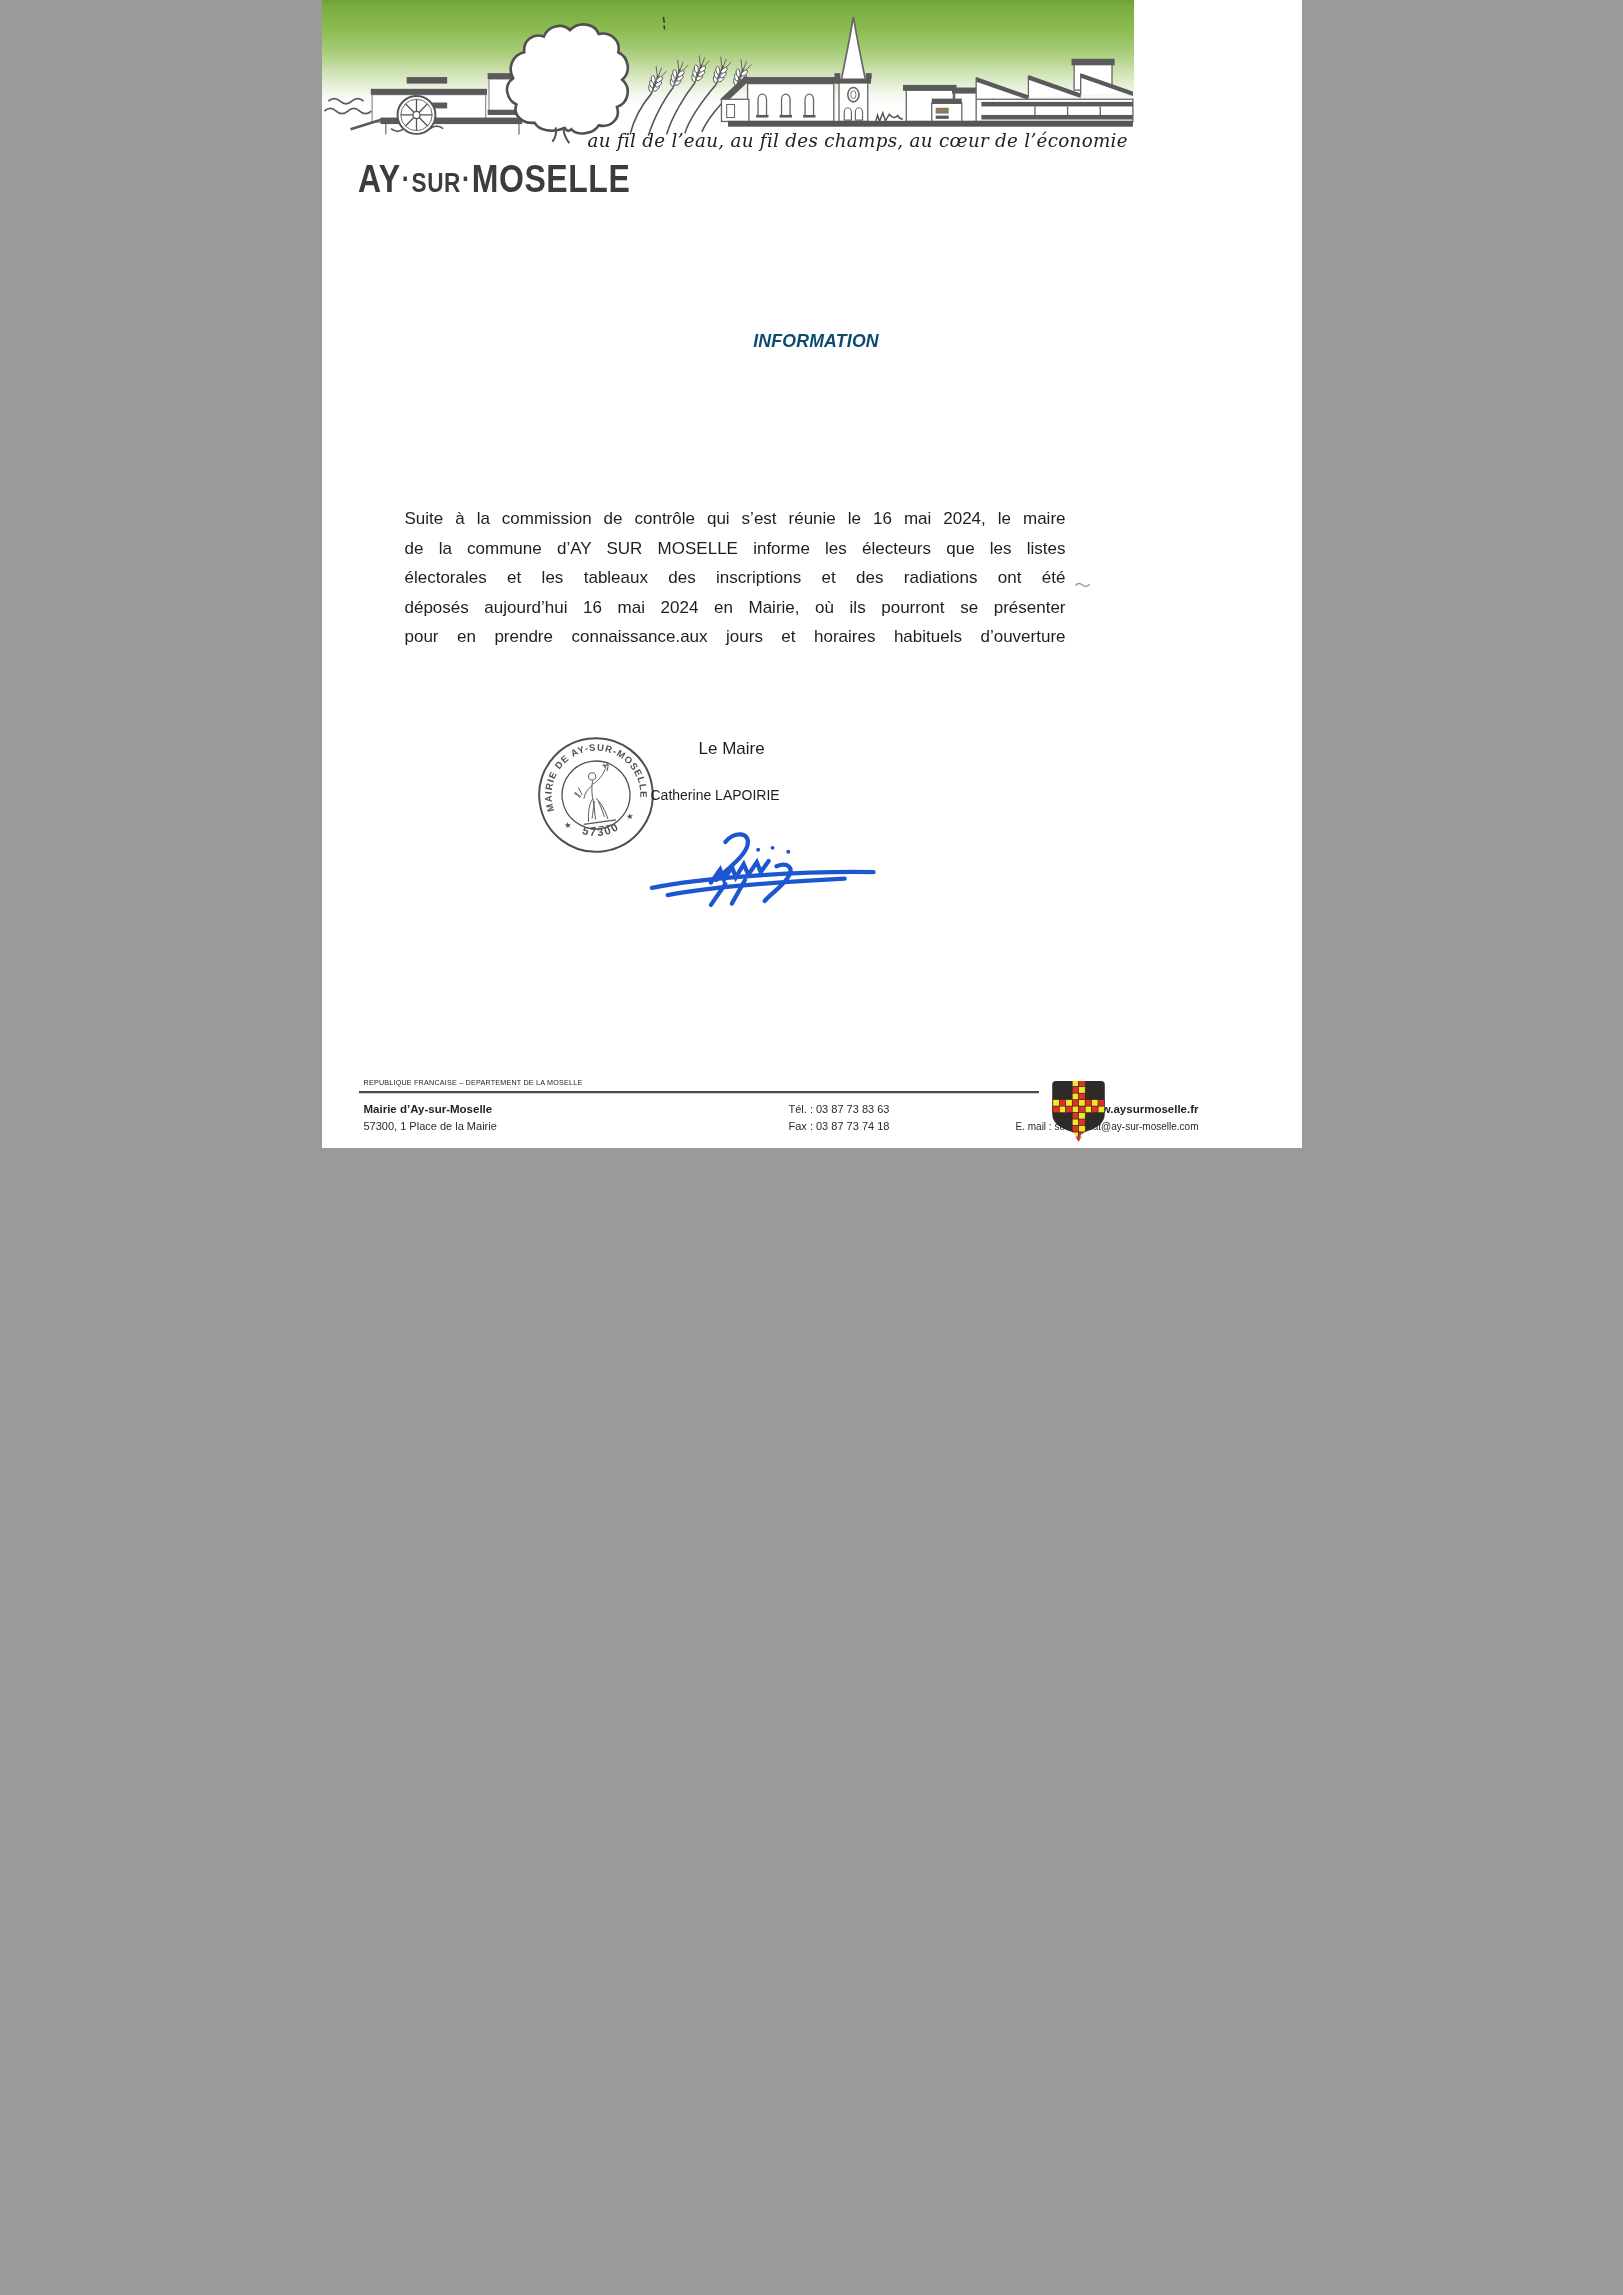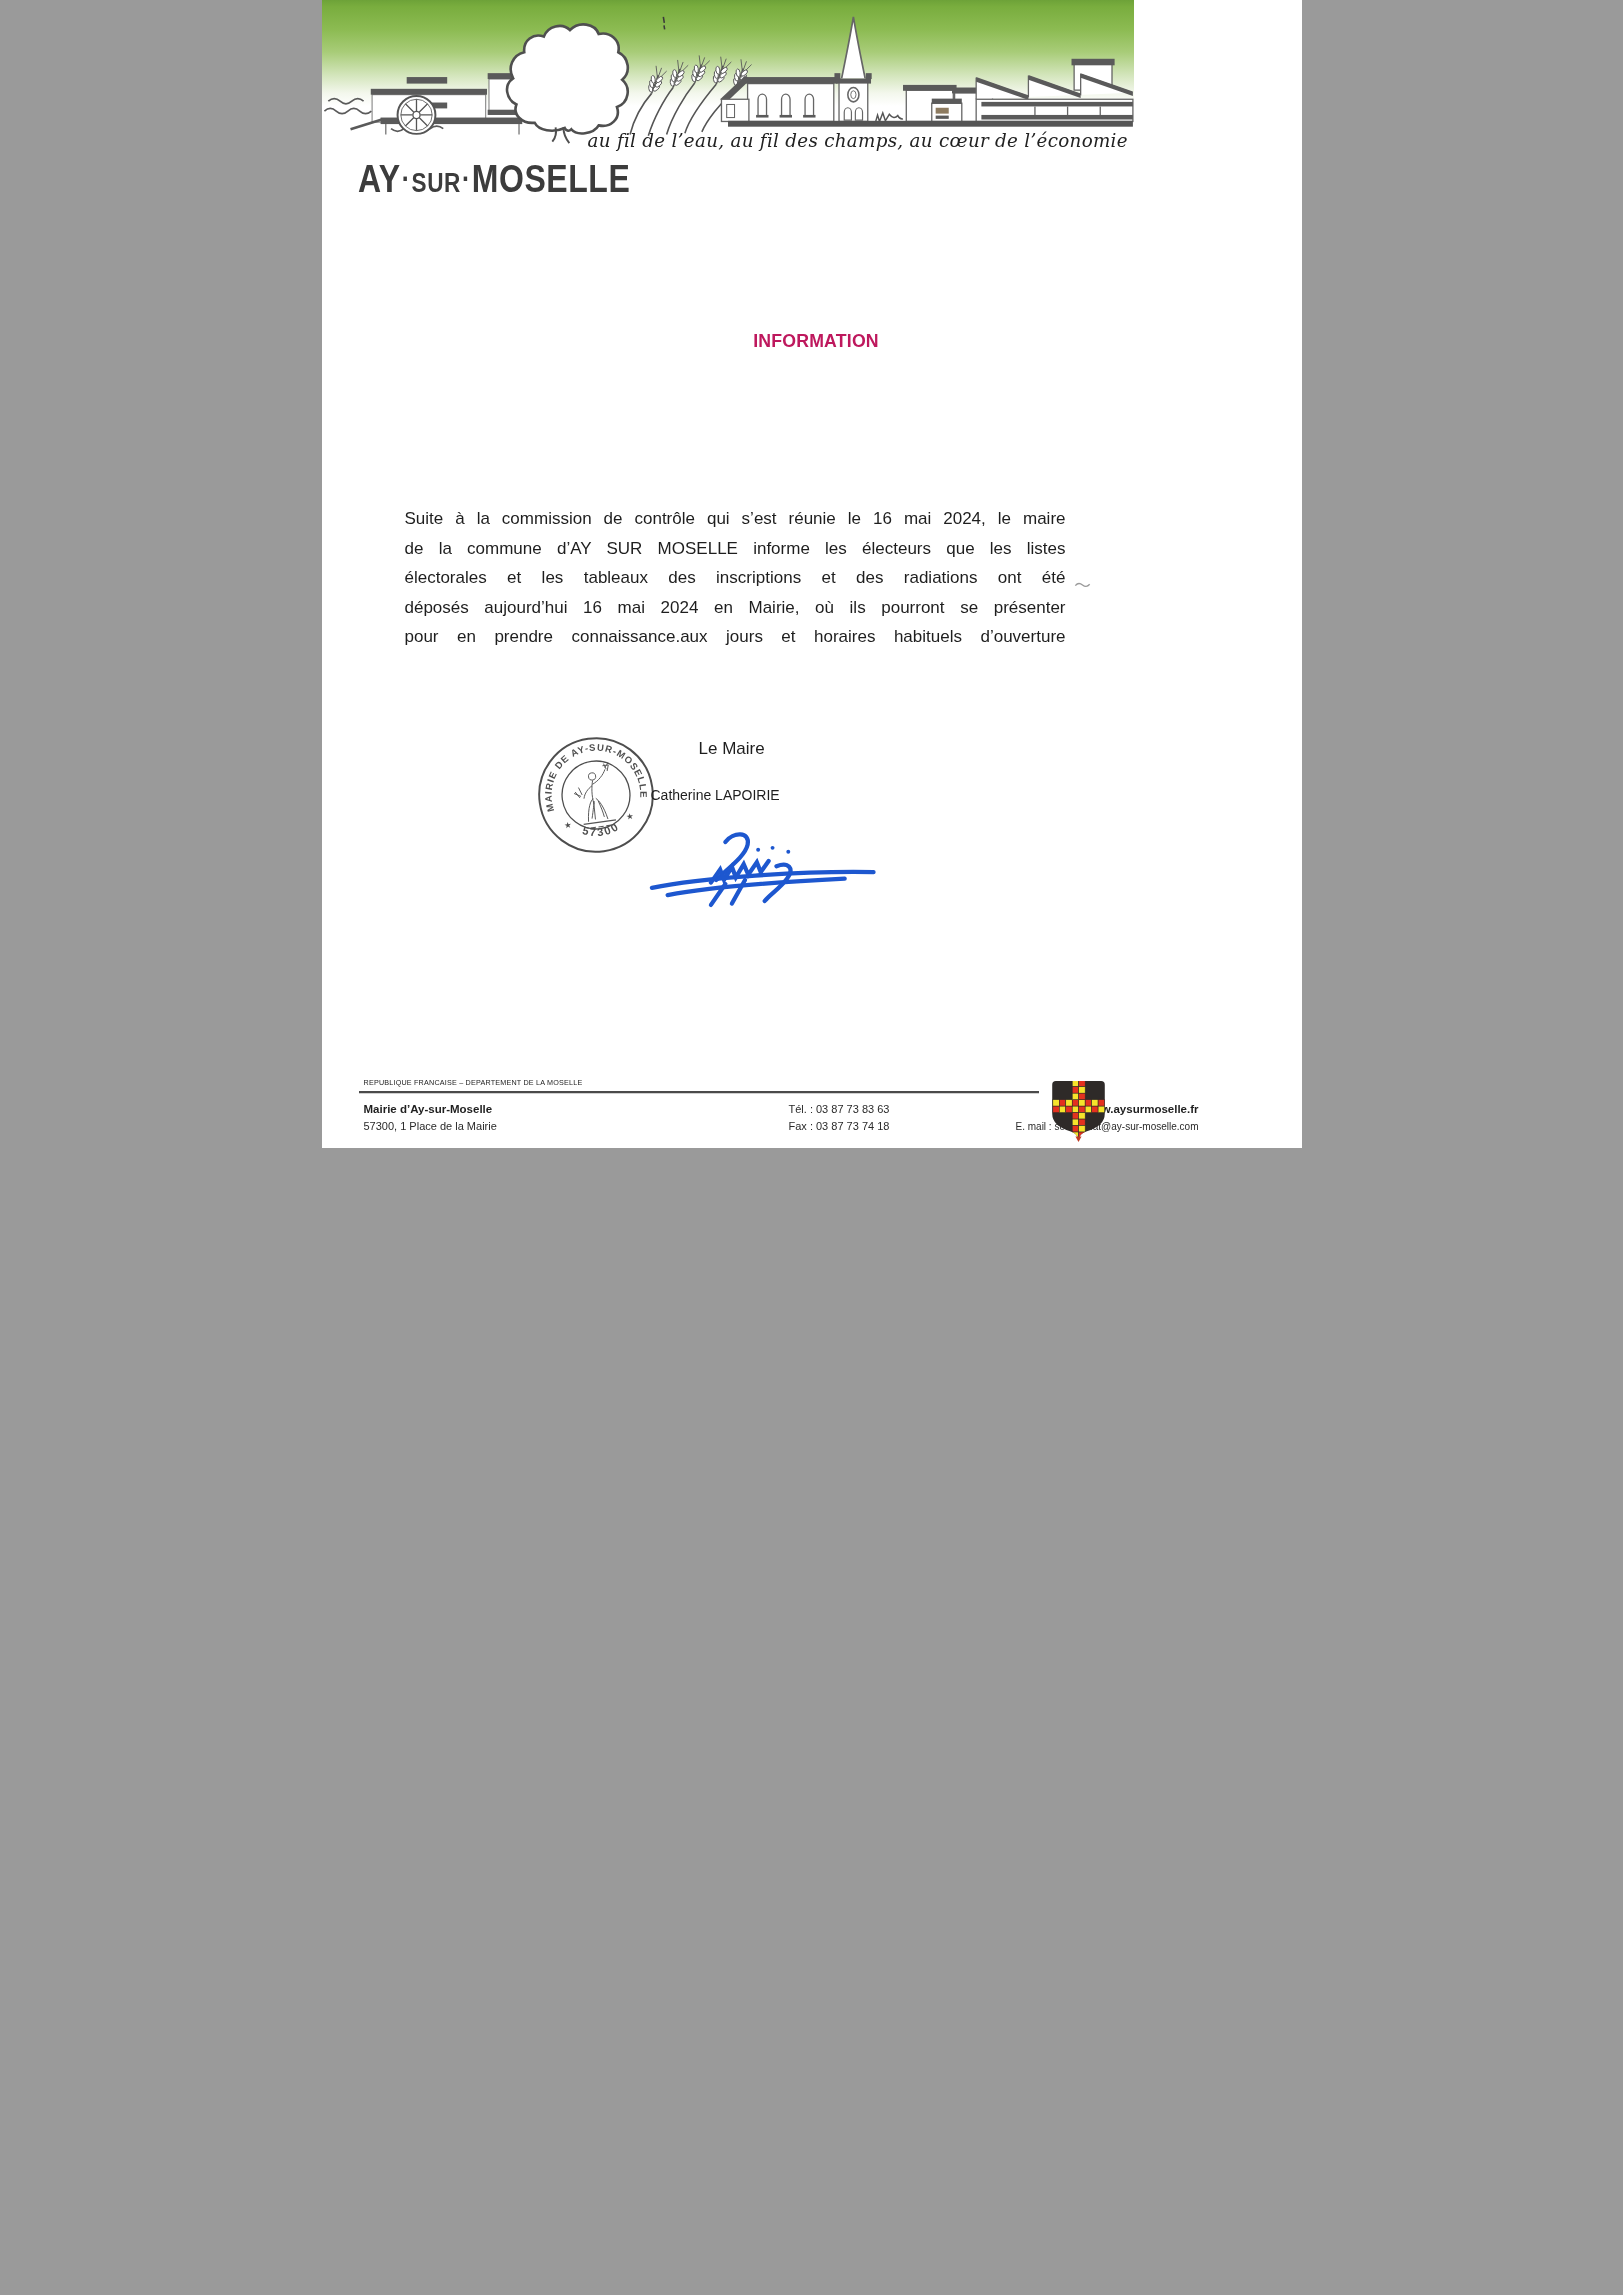--- a/index.html
+++ b/index.html
@@ -25,22 +25,23 @@
     position:absolute; left:36px; top:157px; white-space:nowrap;
     color:#3c3c3c; font-weight:bold; letter-spacing:0.7px;
     transform:scaleX(0.82); transform-origin:left bottom;
   }
   .logo .lg { font-size:39px; }
   .logo .sm { font-size:27.5px; }
   .logo .dot { font-size:30px; position:relative; top:-2.6px; padding:0 1.3px; }
   
   .doc-title {
     position:absolute; left:0; right:0; top:331px; text-align:center;
-    padding-left:9px; font-size:17.7px; font-weight:bold; color:#be185d;
+    padding-left:9px; font-size:17.7px; font-weight:bold; color:#0c4a6e;
     letter-spacing:0.2px;
+    font-style:italic;
   }
   
   .bodytext {
     position:absolute; left:83px; top:504px; width:661px;
     font-size:17px; line-height:29.5px; color:#1e1e1e;
   }
   .bline { text-align:justify; text-align-last:justify; }
   .bline.last { text-align-last:left; }
   
   .closing-role {

